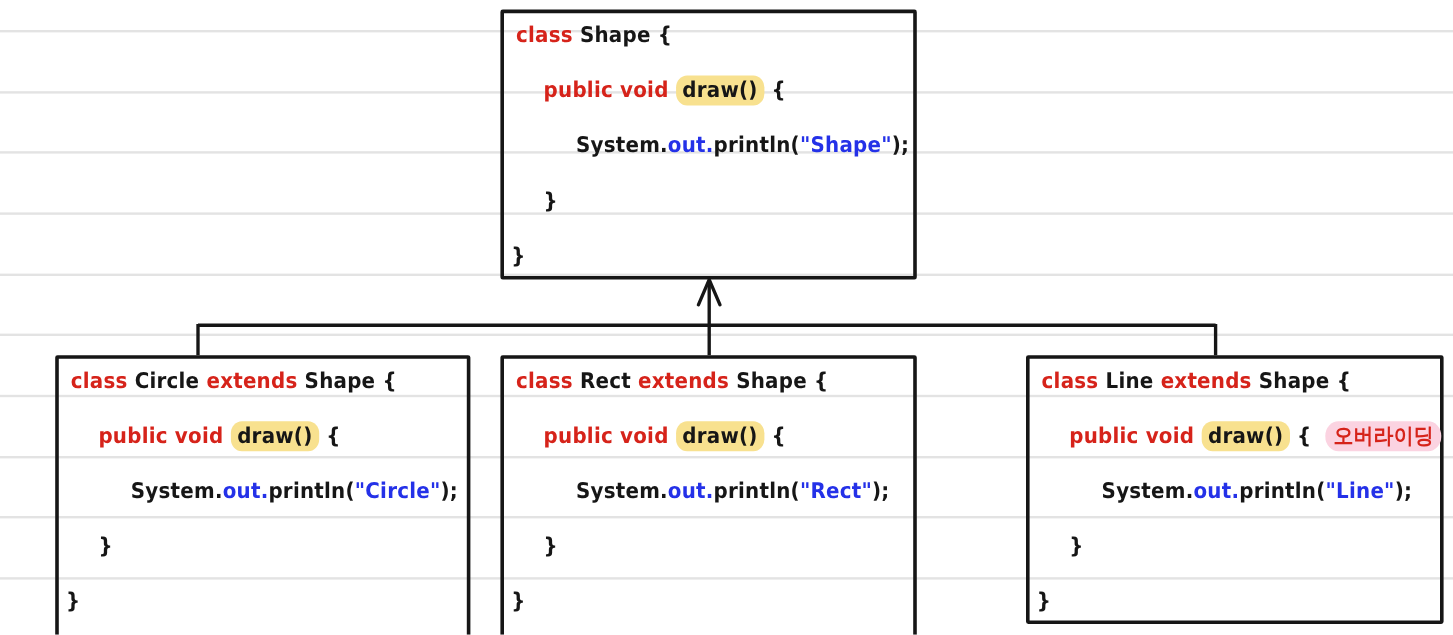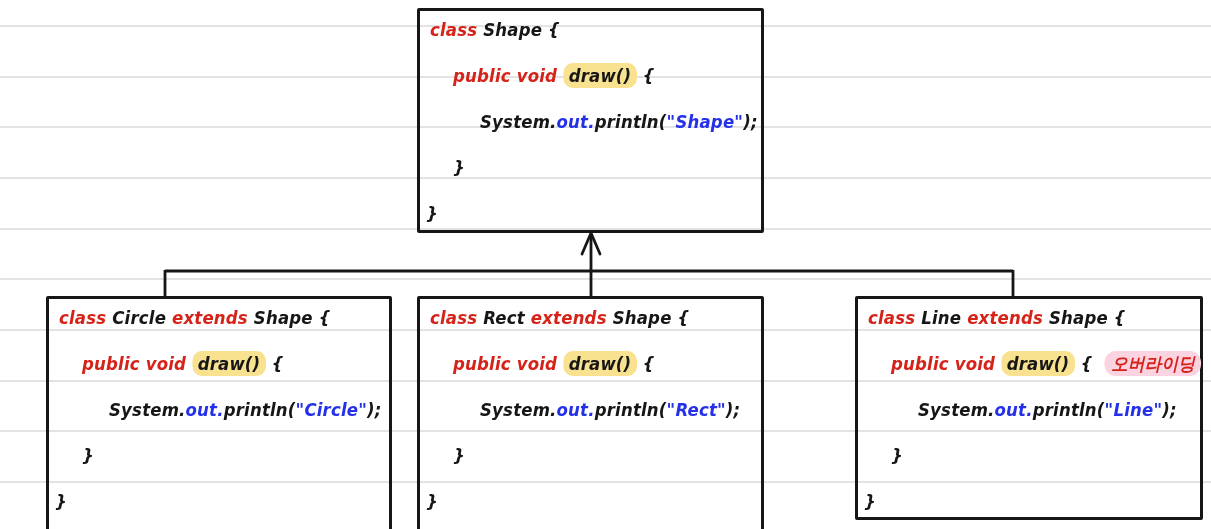--- a/index.html
+++ b/index.html
@@ -4,21 +4,21 @@
 <style>
   html,body{margin:0;padding:0;background:#ffffff;}
   .canvas{
     position:relative;width:1211px;height:529px;background:var(--bg,#fff);
     font-family:"DejaVu Sans","Liberation Sans",sans-serif;overflow:hidden;
   }
   .ruled{position:absolute;left:0;width:100%;height:2px;background:var(--rule,#e3e3e3);z-index:0;}
   .connector{position:absolute;left:0;top:0;z-index:1;}
   .class-box{
     position:absolute;border:3px solid var(--ink,#161616);border-radius:2px;
-    background:transparent;z-index:2;box-sizing:border-box;font-style:italic;
+    background:transparent;z-index:2;box-sizing:border-box;
   }
   .code-line{
     position:absolute;white-space:pre;font-size:18px;font-weight:bold;
     line-height:26px;color:var(--ink,#161616);letter-spacing:.2px;
     transform:scaleX(.92);transform-origin:0 50%;
   }
   .c-ink{color:var(--ink,#161616);}
   .c-keyword{color:var(--keyword,#d6231a);}
   .c-string{color:var(--string,#2431e8);}
   .hl-yellow{background:var(--hly,#f8e18f);border-radius:10px;padding:2px 6px;}

